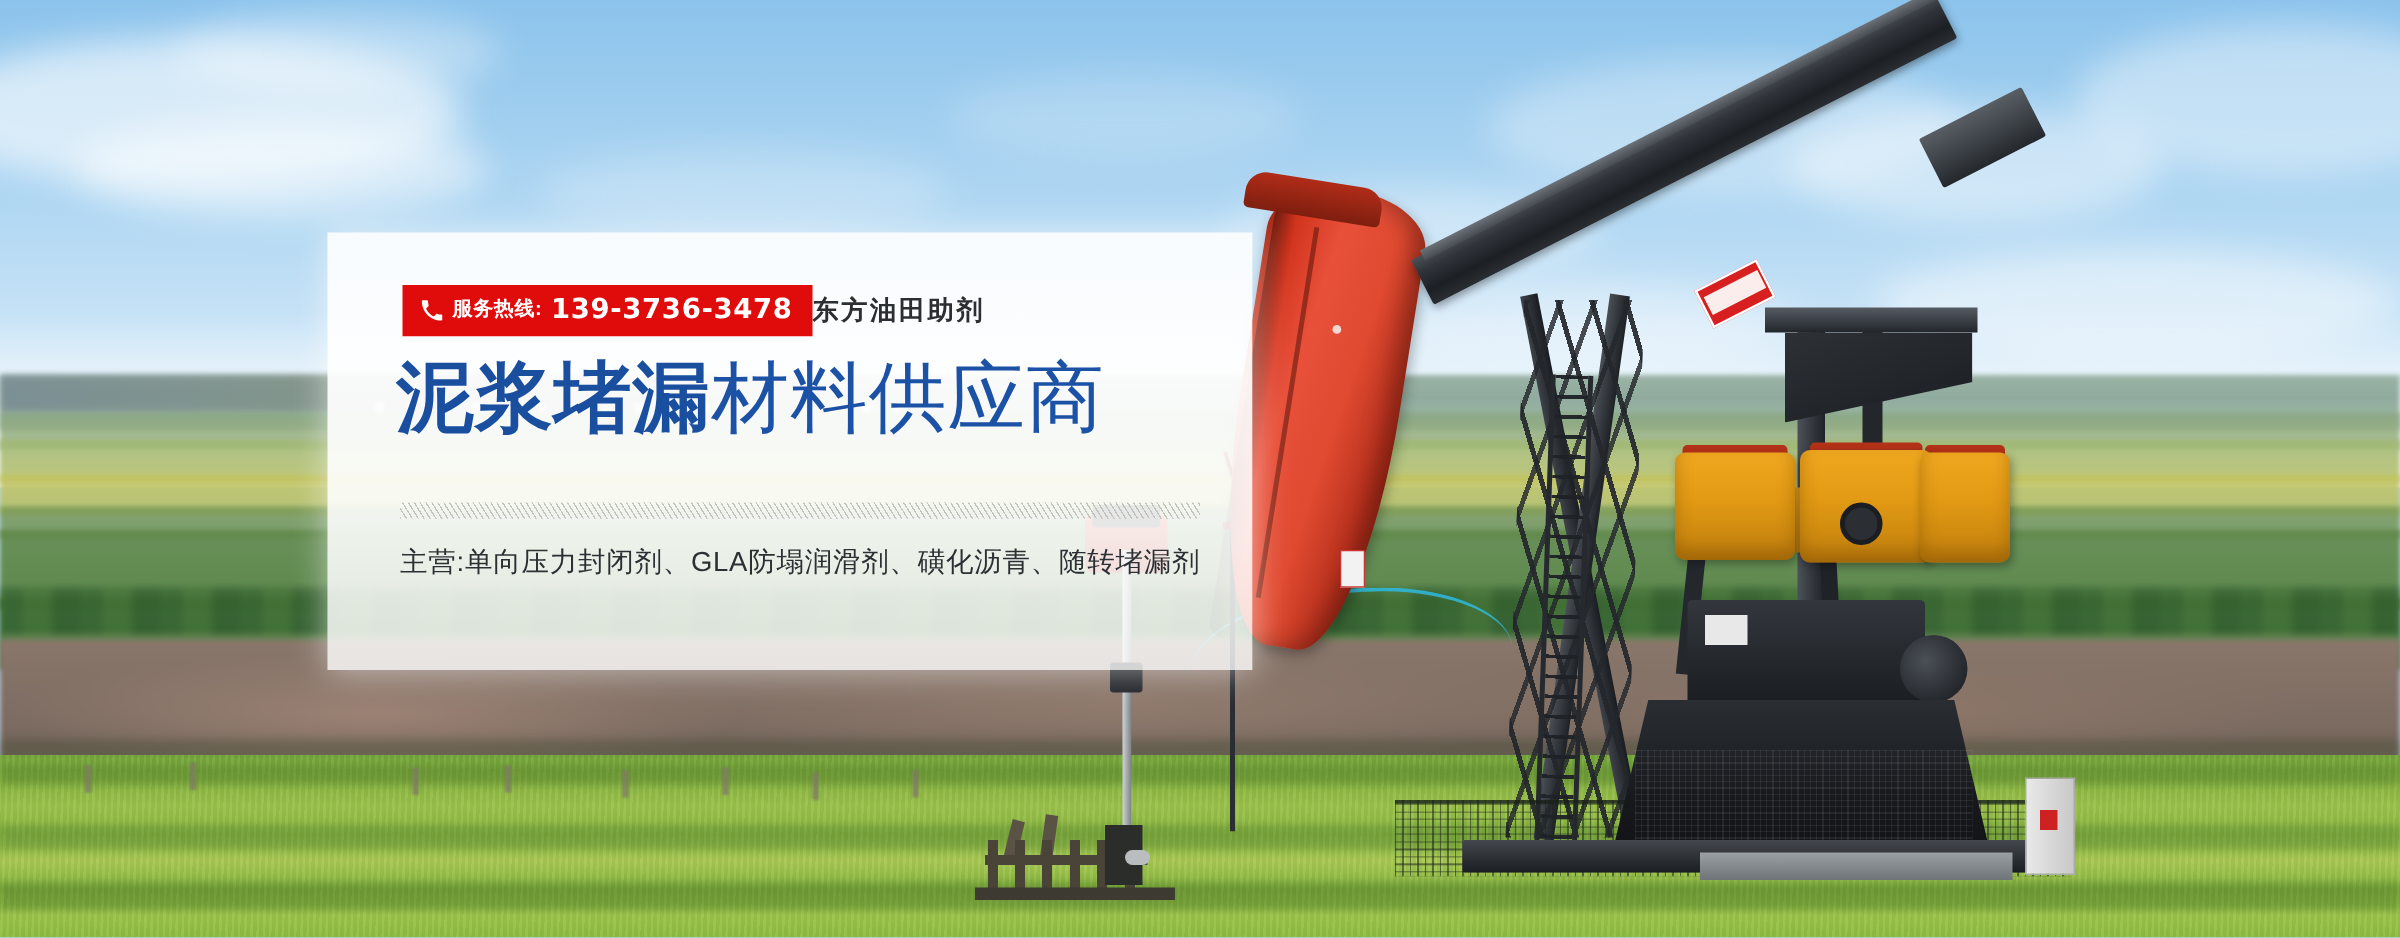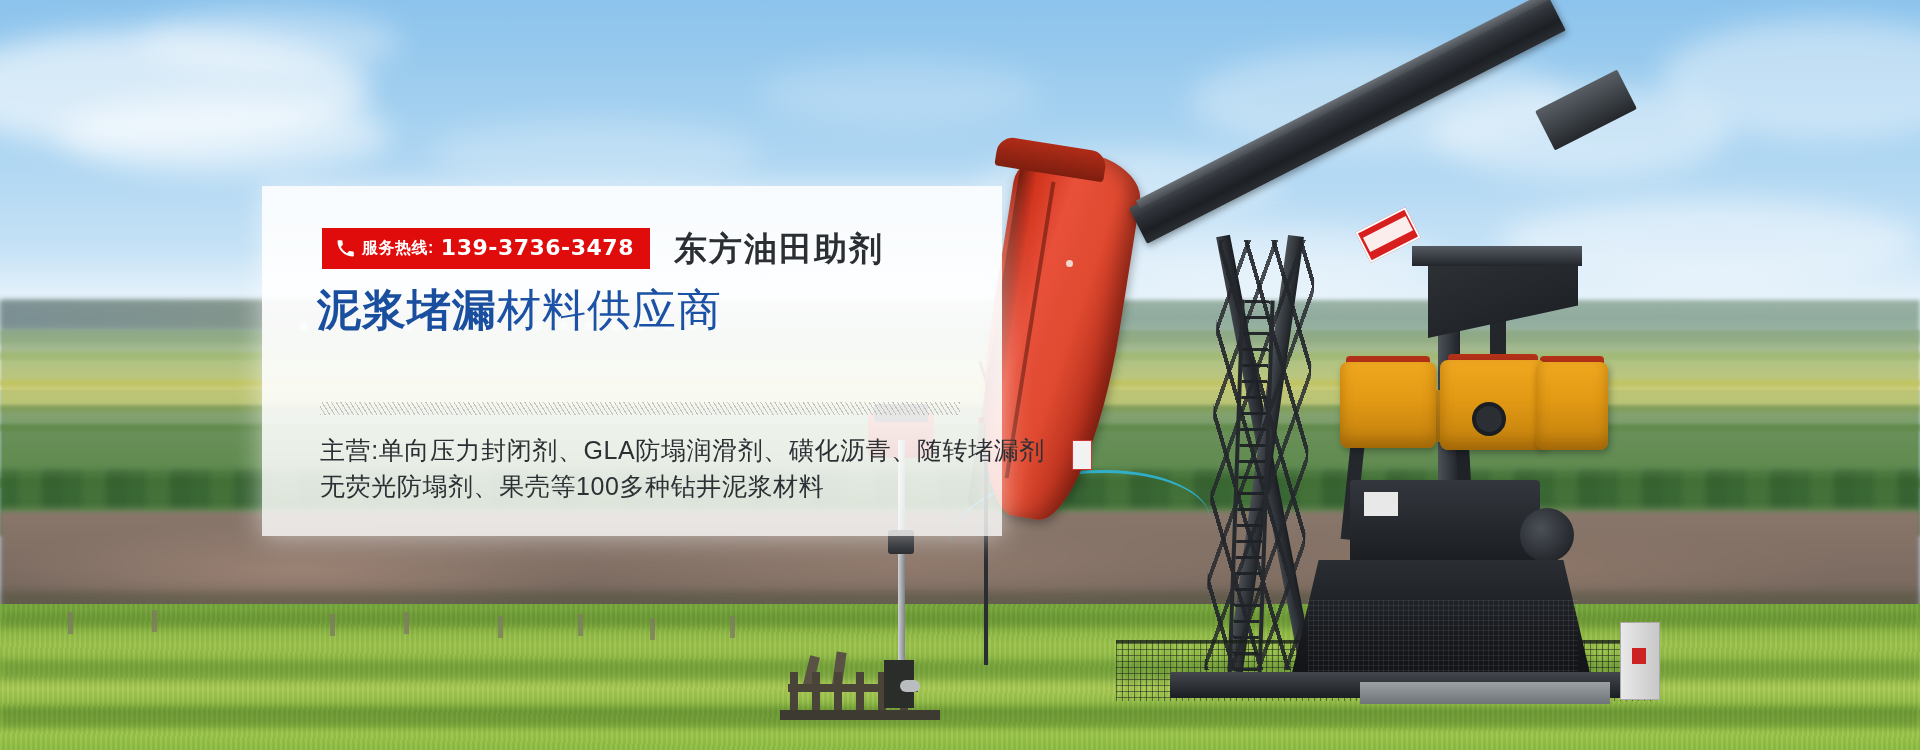--- a/index.html
+++ b/index.html
@@ -240,62 +240,62 @@
   .wh-base{left:-240px;top:650px;width:160px;height:10px;background:#3c3a31;}
 
   
   .panel{
     position:absolute;left:262px;top:186px;width:740px;height:350px;
     background:linear-gradient(to bottom,rgba(255,255,255,.90) 0%,rgba(255,255,255,.94) 35%,rgba(255,255,255,.88) 70%,rgba(255,255,255,.80) 100%);
     box-shadow:0 0 26px rgba(255,255,255,.55);
   }
   .panel-inner{position:absolute;left:0;top:0;width:100%;height:100%;}
 
-  .row-top{position:absolute;left:60px;top:42px;display:flex;align-items:center;gap:24px;}
+  .row-top{position:absolute;left:60px;top:42px;display:flex;align-items:center;}
   .hotline{
     display:flex;align-items:center;gap:7px;
     background:#e00c0c;padding:9px 16px 10px 14px;
   }
   .ph-icon{width:19px;height:19px;display:block;}
   .hotline-label{
     color:#ffffff;font-size:16px;font-weight:bold;letter-spacing:.5px;
     white-space:nowrap;line-height:1;
   }
   .hotline-number{
     color:#ffffff;font-size:22px;font-weight:bold;letter-spacing:.5px;
     line-height:1;font-family:"DejaVu Sans","Liberation Sans",sans-serif;
     white-space:nowrap;
   }
   .company{
-    color:#2b2f33;font-size:33px;font-weight:bold;letter-spacing:2px;
+    color:#2b2f33;font-size:21px;font-weight:bold;letter-spacing:2px;
     white-space:nowrap;line-height:1;
   }
 
   .headline{
     position:absolute;left:55px;top:100px;white-space:nowrap;
-    font-size:44px;line-height:1.08;letter-spacing:1px;
+    font-size:62px;line-height:1.08;letter-spacing:1px;
   }
   .hl-strong{color:#1a4fa0;font-weight:bold;}
   .hl-light{color:#1c52a6;font-weight:normal;}
 
   .subtitle{
     position:absolute;left:58px;top:182px;
     color:#a8a9a3;font-size:17px;letter-spacing:8.6px;font-weight:normal;
     white-space:nowrap;
   }
 
   .hatch{
     position:absolute;left:58px;top:216px;width:640px;height:13px;
     background:repeating-linear-gradient(58deg,#b8bcb4 0 1px,rgba(255,255,255,0) 1px 4px);
     opacity:.85;
   }
 
   .desc{position:absolute;left:58px;top:246px;}
   .desc-line{
-    color:#2c3034;font-size:25px;line-height:36px;letter-spacing:.6px;white-space:nowrap;
+    color:#2c3034;font-size:22px;line-height:36px;letter-spacing:.6px;white-space:nowrap;
   }
 </style>
 </head>
 <body>
 
 <div class="banner">
 
   <div class="sky"></div>
   <div class="cloud c1"></div>
   <div class="cloud c2"></div>
@@ -421,19 +421,18 @@
 
       <div class="headline">
         <span class="hl-strong">泥浆堵漏</span><span class="hl-light">材料供应商</span>
       </div>
 
 
       <div class="hatch"></div>
 
       <div class="desc">
         <div class="desc-line">主营:单向压力封闭剂、GLA防塌润滑剂、磺化沥青、随转堵漏剂</div>
-        <div class="desc-line">无荧光防塌剂、果壳等100多种钻井泥浆材料</div>
       </div>
 
     </div>
   </div>
 
 </div>
 
 </body></html>

